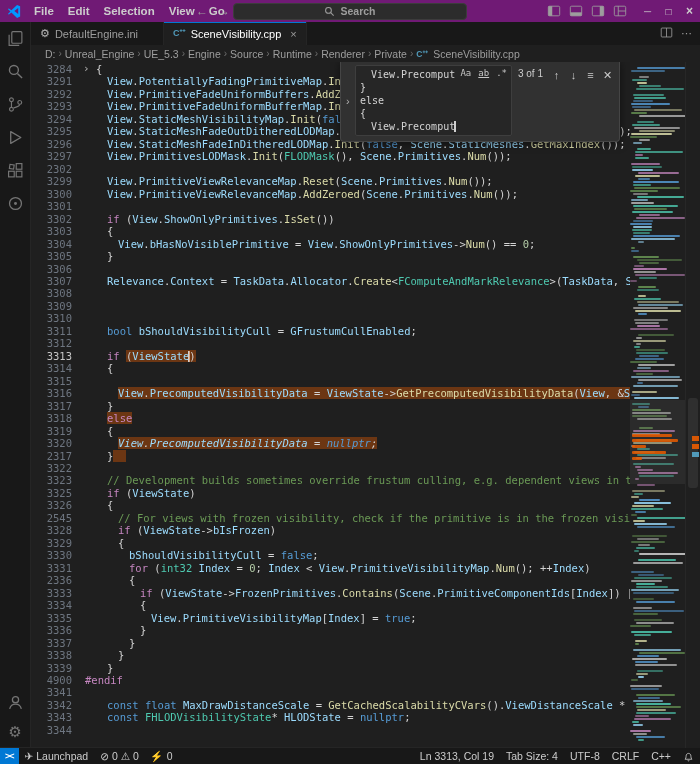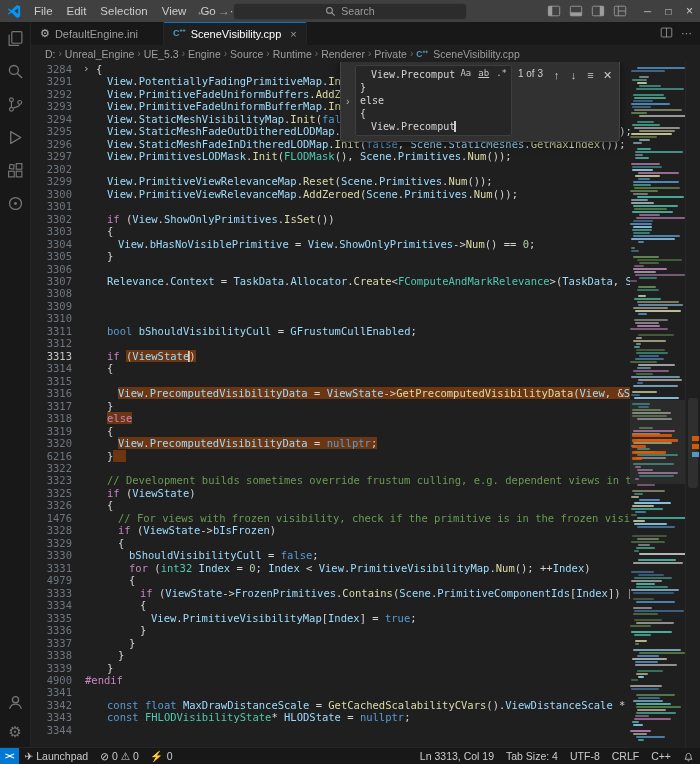--- a/index.html
+++ b/index.html
@@ -1,18 +1,18 @@
 <!DOCTYPE html>
 <html><head>
 <meta charset="utf-8">
 <style>
   html,body{margin:0;padding:0;}
   body{width:700px;height:764px;background:#1f1f1f;font-family:"Liberation Sans",sans-serif;color:#cccccc;overflow:hidden;position:relative;font-size:11px;-webkit-font-smoothing:antialiased;}
   
-  .titlebar{height:22px;background:#404040;display:flex;align-items:center;position:relative;border-bottom:1px solid #252525;}
+  .titlebar{height:22px;background:#701a75;display:flex;align-items:center;position:relative;border-bottom:1px solid #252525;font-weight:bold;}
   .vscode-logo{width:16px;height:16px;margin:0 4px 0 7px;display:flex;align-items:center;}
   .menu-bar{display:flex;align-items:center;}
   .menu-item{padding:0 7px;font-size:11.5px;color:#cccccc;cursor:default;}
   .menu-more{padding:0 7px;color:#cccccc;letter-spacing:1px;}
   .nav-arrows{position:absolute;left:196px;display:flex;gap:10px;color:#9d9d9d;font-size:12px;}
   .nav-arrows span{cursor:default;}
   .cmd-center{position:absolute;left:233px;width:232px;height:15px;background:#2c2c2c;border:1px solid #3c3c3c;border-radius:4px;display:flex;align-items:center;justify-content:center;gap:5px;color:#9d9d9d;font-size:10.5px;}
   .title-right{margin-left:auto;display:flex;align-items:center;height:100%;}
   .layout-icons{display:flex;gap:4px;margin-right:8px;}
   .layout-icons .lic{width:18px;height:18px;display:flex;align-items:center;justify-content:center;}
@@ -267,32 +267,32 @@
           <div class="code-line"><div class="ln">3310</div><div class="code-text" style="padding-left: 4px;"></div></div>
           <div class="code-line"><div class="ln">3311</div><div class="code-text" style="padding-left: 26px;"><span class="tok-k">bool</span><span class="tok-p"> </span><span class="tok-v">bShouldVisibilityCull</span><span class="tok-p"> = </span><span class="tok-v">GFrustumCullEnabled</span><span class="tok-p">;</span></div></div>
           <div class="code-line"><div class="ln">3312</div><div class="code-text" style="padding-left: 4px;"></div></div>
           <div class="code-line"><div class="ln active">3313</div><div class="code-text" style="padding-left: 26px;"><span class="tok-c">if</span><span class="tok-p"> </span><span class="tok-p hl">(</span><span class="tok-v hl">ViewState</span><span class="caret"></span><span class="tok-p hl">)</span></div></div>
           <div class="code-line"><div class="ln">3314</div><div class="code-text" style="padding-left: 26px;"><span class="tok-p">{</span></div></div>
           <div class="code-line"><div class="ln">3315</div></div>
           <div class="code-line"><div class="ln">3316</div><div class="code-text" style="padding-left: 37px;"><span class="tok-v hl">View</span><span class="tok-p hl">.</span><span class="tok-v hl">PrecomputedVisibilityData</span><span class="tok-p hl"> = </span><span class="tok-v hl">ViewState</span><span class="tok-p hl">-&gt;</span><span class="tok-f hl">GetPrecomputedVisibilityData</span><span class="tok-p hl">(</span><span class="tok-v hl">View</span><span class="tok-p hl">, &amp;</span><span class="tok-v hl">Scene</span></div></div>
           <div class="code-line"><div class="ln">3317</div><div class="code-text" style="padding-left: 26px;"><span class="tok-p">}</span></div></div>
           <div class="code-line"><div class="ln">3318</div><div class="code-text" style="padding-left: 26px;"><span class="tok-c hl">else</span></div></div>
           <div class="code-line"><div class="ln">3319</div><div class="code-text" style="padding-left: 26px;"><span class="tok-p">{</span></div></div>
-          <div class="code-line"><div class="ln">3320</div><div class="code-text" style="padding-left: 37px;"><span class="tok-v hl">View</span><span class="tok-p hl">.</span><span class="tok-v hl">PrecomputedVisibilityData</span><span class="tok-p hl"> = </span><span class="tok-k hl">nullptr</span><span class="tok-p hl">;</span></div></div>
-          <div class="code-line"><div class="ln">6216</div><div class="code-text" style="padding-left: 26px;"><span class="tok-p">}</span><span class="tok-p hl">  </span></div></div>
+          <div class="code-line"><div class="ln">3320</div><div class="code-text" style="padding-left: 37px; font-style: italic;"><span class="tok-v hl">View</span><span class="tok-p hl">.</span><span class="tok-v hl">PrecomputedVisibilityData</span><span class="tok-p hl"> = </span><span class="tok-k hl">nullptr</span><span class="tok-p hl">;</span></div></div>
+          <div class="code-line"><div class="ln">2317</div><div class="code-text" style="padding-left: 26px;"><span class="tok-p">}</span><span class="tok-p hl">  </span></div></div>
           <div class="code-line"><div class="ln">3322</div><div class="code-text" style="padding-left: 4px;"></div></div>
           <div class="code-line"><div class="ln">3323</div><div class="code-text" style="padding-left: 26px;"><span class="tok-m">// Development builds sometimes override frustum culling, e.g. dependent views in the editor.</span></div></div>
           <div class="code-line"><div class="ln">3325</div><div class="code-text" style="padding-left: 26px;"><span class="tok-c">if</span><span class="tok-p"> (</span><span class="tok-v">ViewState</span><span class="tok-p">)</span></div></div>
           <div class="code-line"><div class="ln">3326</div><div class="code-text" style="padding-left: 26px;"><span class="tok-p">{</span></div></div>
-          <div class="code-line"><div class="ln">1476</div><div class="code-text" style="padding-left: 37px;"><span class="tok-m">// For views with frozen visibility, check if the primitive is in the frozen visibility set.</span></div></div>
+          <div class="code-line"><div class="ln">2545</div><div class="code-text" style="padding-left: 37px;"><span class="tok-m">// For views with frozen visibility, check if the primitive is in the frozen visibility set.</span></div></div>
           <div class="code-line"><div class="ln">3328</div><div class="code-text" style="padding-left: 37px;"><span class="tok-c">if</span><span class="tok-p"> (</span><span class="tok-v">ViewState</span><span class="tok-p">-&gt;</span><span class="tok-v">bIsFrozen</span><span class="tok-p">)</span></div></div>
           <div class="code-line"><div class="ln">3329</div><div class="code-text" style="padding-left: 37px;"><span class="tok-p">{</span></div></div>
           <div class="code-line"><div class="ln">3330</div><div class="code-text" style="padding-left: 48px;"><span class="tok-v">bShouldVisibilityCull</span><span class="tok-p"> = </span><span class="tok-k">false</span><span class="tok-p">;</span></div></div>
           <div class="code-line"><div class="ln">3331</div><div class="code-text" style="padding-left: 48px;"><span class="tok-c">for</span><span class="tok-p"> (</span><span class="tok-t">int32</span><span class="tok-p"> </span><span class="tok-v">Index</span><span class="tok-p"> = </span><span class="tok-n">0</span><span class="tok-p">; </span><span class="tok-v">Index</span><span class="tok-p"> &lt; </span><span class="tok-v">View</span><span class="tok-p">.</span><span class="tok-v">PrimitiveVisibilityMap</span><span class="tok-p">.</span><span class="tok-f">Num</span><span class="tok-p">(); ++</span><span class="tok-v">Index</span><span class="tok-p">)</span></div></div>
-          <div class="code-line"><div class="ln">4979</div><div class="code-text" style="padding-left: 48px;"><span class="tok-p">{</span></div></div>
+          <div class="code-line"><div class="ln">2336</div><div class="code-text" style="padding-left: 48px;"><span class="tok-p">{</span></div></div>
           <div class="code-line"><div class="ln">3333</div><div class="code-text" style="padding-left: 59px;"><span class="tok-c">if</span><span class="tok-p"> (</span><span class="tok-v">ViewState</span><span class="tok-p">-&gt;</span><span class="tok-v">FrozenPrimitives</span><span class="tok-p">.</span><span class="tok-f">Contains</span><span class="tok-p">(</span><span class="tok-v">Scene</span><span class="tok-p">.</span><span class="tok-v">PrimitiveComponentIds</span><span class="tok-p">[</span><span class="tok-v">Index</span><span class="tok-p">]) || </span></div></div>
           <div class="code-line"><div class="ln">3334</div><div class="code-text" style="padding-left: 59px;"><span class="tok-p">{</span></div></div>
           <div class="code-line"><div class="ln">3335</div><div class="code-text" style="padding-left: 70px;"><span class="tok-v">View</span><span class="tok-p">.</span><span class="tok-v">PrimitiveVisibilityMap</span><span class="tok-p">[</span><span class="tok-v">Index</span><span class="tok-p">] = </span><span class="tok-k">true</span><span class="tok-p">;</span></div></div>
           <div class="code-line"><div class="ln">3336</div><div class="code-text" style="padding-left: 59px;"><span class="tok-p">}</span></div></div>
           <div class="code-line"><div class="ln">3337</div><div class="code-text" style="padding-left: 48px;"><span class="tok-p">}</span></div></div>
           <div class="code-line"><div class="ln">3338</div><div class="code-text" style="padding-left: 37px;"><span class="tok-p">}</span></div></div>
           <div class="code-line"><div class="ln">3339</div><div class="code-text" style="padding-left: 26px;"><span class="tok-p">}</span></div></div>
           <div class="code-line"><div class="ln">4900</div><div class="code-text" style="padding-left: 4px;"><span class="tok-d">#endif</span></div></div>
           <div class="code-line"><div class="ln">3341</div><div class="code-text" style="padding-left: 4px;"></div></div>
           <div class="code-line"><div class="ln">3342</div><div class="code-text" style="padding-left: 26px;"><span class="tok-k">const</span><span class="tok-p"> </span><span class="tok-k">float</span><span class="tok-p"> </span><span class="tok-v">MaxDrawDistanceScale</span><span class="tok-p"> = </span><span class="tok-f">GetCachedScalabilityCVars</span><span class="tok-p">().</span><span class="tok-v">ViewDistanceScale</span><span class="tok-p"> * </span></div></div>
@@ -310,21 +310,21 @@
               <div class="fq-line" style="padding-left: 0px;">{</div>
               <div class="fq-line" style="padding-left: 11px;">View.Precomput<span class="caret"></span></div>
             </div>
           <div class="find-toggles">
             <span class="find-toggle">Aa</span>
             <span class="find-toggle ww">ab</span>
             <span class="find-toggle">.*</span>
           </div>
         </div>
         <div class="find-right">
-          <span class="match-count">1 of 3</span>
+          <span class="match-count">3 of 1</span>
           <span class="find-btn">↑</span>
           <span class="find-btn">↓</span>
           <span class="find-btn">≡</span>
           <span class="find-btn">✕</span>
         </div>
       </div>
 
       <div class="minimap">
         <div id="minimap-host">
             <div class="mm-gap"></div>

